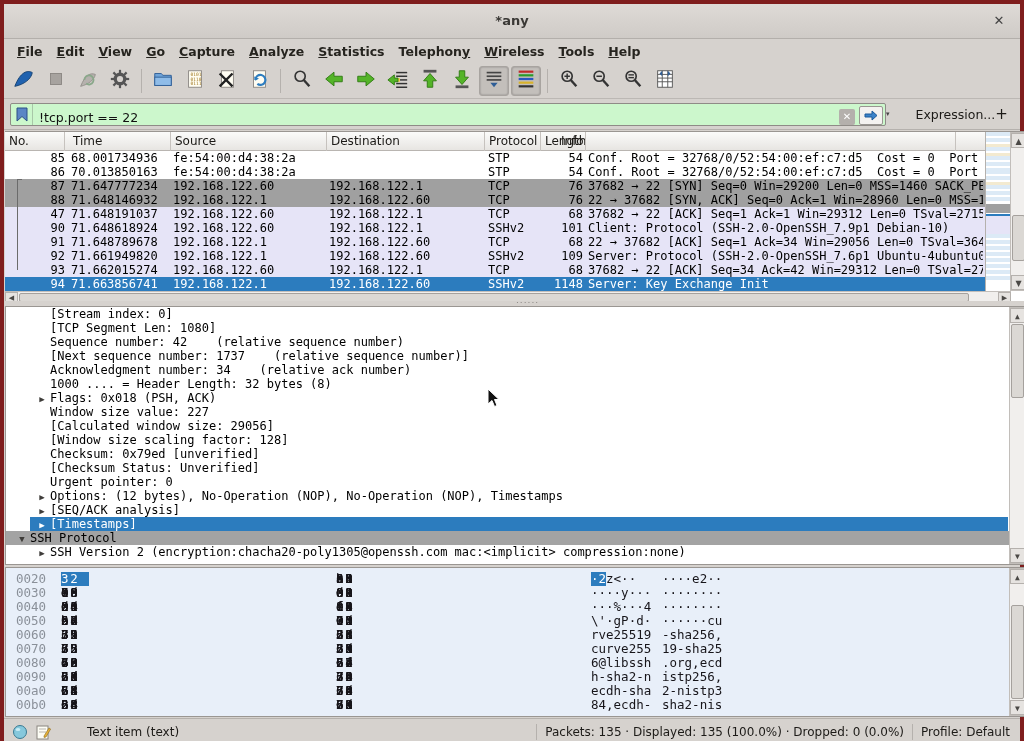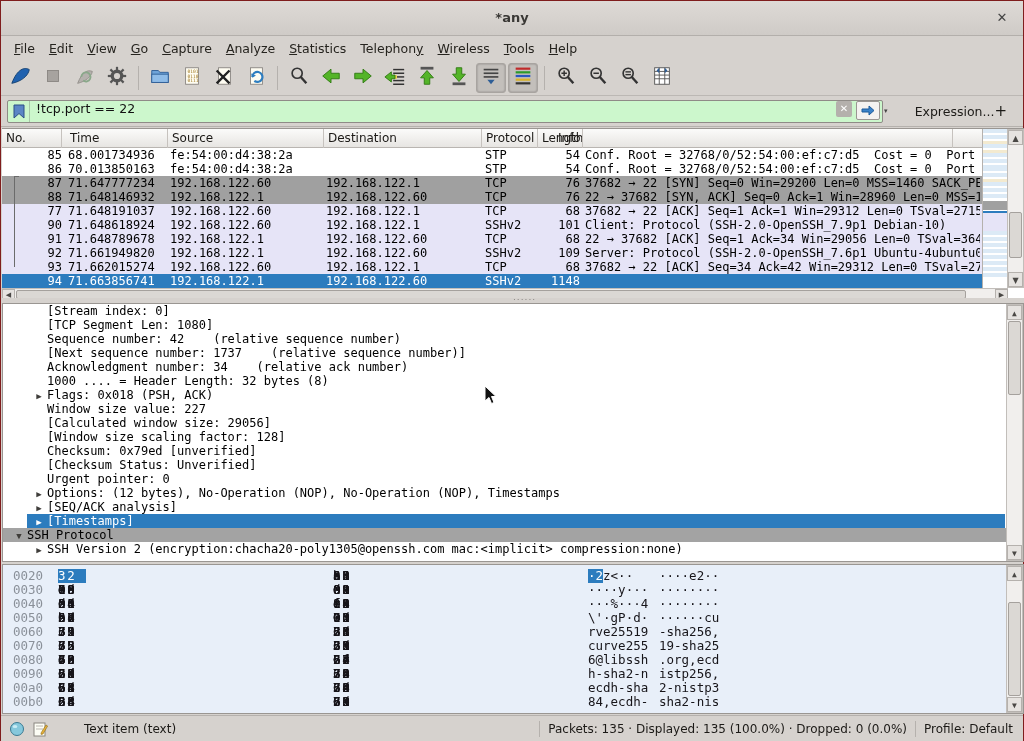--- a/index.html
+++ b/index.html
@@ -1,44 +1,44 @@
 <!DOCTYPE html>
 <html><head>
 <meta charset="utf-8">
 <style>
   * { margin:0; padding:0; box-sizing:border-box; }
   html,body { width:1024px; height:741px; }
   body { font-family:"DejaVu Sans", sans-serif; background:#d6d2ce; overflow:hidden; position:relative; }
-  .win { position:absolute; inset:0; border:1px solid #7f1d1d; }
+  .win { position:absolute; inset:0; border:4px solid #7f1d1d; }
 
   
   .titlebar { position:absolute; left:0; top:0; width:100%; height:35px;
     background:linear-gradient(#dedad6,#cfcbc7); border-bottom:1px solid #b3afab; }
   .title { position:absolute; left:0; right:0; top:9px; text-align:center;
     font-size:13px; font-weight:bold; color:#3a3835; }
   .closebtn { position:absolute; right:12px; top:8px; width:18px; height:18px;
     font-size:13px; color:#444; text-align:center; line-height:18px; cursor:default; }
 
   
   .menubar { position:absolute; left:0; top:35px; width:100%; height:24px;
-    background:#d6d2ce; display:flex; align-items:center; padding-left:6px; }
+    background:#d6d2ce; display:flex; align-items:center; padding-left:6px;font-weight:bold; }
   .menuitem { font-size:12.5px; color:#26241f; padding:3px 7px; white-space:pre; }
   .menuitem .u { text-decoration:underline; }
 
   
   .toolbar { position:absolute; left:0; top:59px; width:100%; height:36px;
     background:#d6d2ce; border-bottom:1px solid #bcb8b4; display:flex; align-items:center; padding-left:4px; }
   .tbtn { width:30px; height:30px; display:flex; align-items:center; justify-content:center; margin:0 1px; border-radius:3px; }
   .tbtn.pressed { background:#c3bfbb; box-shadow:inset 0 0 2px rgba(0,0,0,.35); border:1px solid #a8a4a0; }
   .tsep { width:1px; height:24px; background:#b5b1ad; margin:0 5px; }
 
   
   .filterbar { position:absolute; left:0; top:95px; width:100%; height:31px; background:#d6d2ce;
     border-bottom:1px solid #b5b1ad; display:flex; align-items:center; padding:0 6px; }
-  .fwrap { display:flex; align-items:flex-start; height:23px; border:1px solid #8f8b87; border-radius:2px;
+  .fwrap { display:flex; align-items:flex-end; height:23px; border:1px solid #8f8b87; border-radius:2px;
     background:#ccf7cc; flex:0 0 876px; }
   .fbookmark { width:22px; height:21px; display:flex; align-items:center; justify-content:center;
     border-right:1px solid #a8c7a8; }
   .finput { flex:1; border:none; background:transparent; font-family:"DejaVu Sans", sans-serif;
     font-size:12.5px; color:#111; padding:0 6px; outline:none; }
   .fclear { width:16px; height:16px; background:#b4b0ac; border-radius:2px; color:#fff; font-size:10px;
     display:flex; align-items:center; justify-content:center; margin-right:4px; }
   .fapply { width:24px; height:19px; background:#f4f2f0; border:1px solid #9a9692; border-radius:2px;
     display:flex; align-items:center; justify-content:center; margin-right:2px; }
   .fcaret { width:13px; height:23px; display:flex; align-items:center; justify-content:center;
@@ -331,26 +331,26 @@
         <div class="phcell" style="left: 322px; width: 158px;"><span>Destination</span></div>
         <div class="phcell" style="left: 480px; width: 56px;"><span>Protocol</span></div>
         <div class="phcell" style="left: 536px; width: 45px;"><span>Length</span></div>
         <div class="phcell" style="left: 552px; width: 399px;"><span>Info</span></div>
       </div>
     <div class="prows" id="prows">
         <div class="prow "><span class="c-no">85</span><span class="c-time">68.001734936</span><span class="c-src">fe:54:00:d4:38:2a</span><span class="c-dst"></span><span class="c-proto">STP</span><span class="c-len">54</span><span class="c-info">Conf. Root = 32768/0/52:54:00:ef:c7:d5  Cost = 0  Port =</span></div>
         <div class="prow "><span class="c-no">86</span><span class="c-time">70.013850163</span><span class="c-src">fe:54:00:d4:38:2a</span><span class="c-dst"></span><span class="c-proto">STP</span><span class="c-len">54</span><span class="c-info">Conf. Root = 32768/0/52:54:00:ef:c7:d5  Cost = 0  Port =</span></div>
         <div class="prow gray"><span class="c-no">87</span><span class="c-time">71.647777234</span><span class="c-src">192.168.122.60</span><span class="c-dst">192.168.122.1</span><span class="c-proto">TCP</span><span class="c-len">76</span><span class="c-info">37682 → 22 [SYN] Seq=0 Win=29200 Len=0 MSS=1460 SACK_PERM</span></div>
         <div class="prow gray"><span class="c-no">88</span><span class="c-time">71.648146932</span><span class="c-src">192.168.122.1</span><span class="c-dst">192.168.122.60</span><span class="c-proto">TCP</span><span class="c-len">76</span><span class="c-info">22 → 37682 [SYN, ACK] Seq=0 Ack=1 Win=28960 Len=0 MSS=1460</span></div>
-        <div class="prow lav"><span class="c-no">77</span><span class="c-time">71.648191037</span><span class="c-src">192.168.122.60</span><span class="c-dst">192.168.122.1</span><span class="c-proto">TCP</span><span class="c-len">68</span><span class="c-info">37682 → 22 [ACK] Seq=1 Ack=1 Win=29312 Len=0 TSval=2715606</span></div>
+        <div class="prow lav"><span class="c-no">47</span><span class="c-time">71.648191037</span><span class="c-src">192.168.122.60</span><span class="c-dst">192.168.122.1</span><span class="c-proto">TCP</span><span class="c-len">68</span><span class="c-info">37682 → 22 [ACK] Seq=1 Ack=1 Win=29312 Len=0 TSval=2715606</span></div>
         <div class="prow lav"><span class="c-no">90</span><span class="c-time">71.648618924</span><span class="c-src">192.168.122.60</span><span class="c-dst">192.168.122.1</span><span class="c-proto">SSHv2</span><span class="c-len">101</span><span class="c-info">Client: Protocol (SSH-2.0-OpenSSH_7.9p1 Debian-10)</span></div>
         <div class="prow lav"><span class="c-no">91</span><span class="c-time">71.648789678</span><span class="c-src">192.168.122.1</span><span class="c-dst">192.168.122.60</span><span class="c-proto">TCP</span><span class="c-len">68</span><span class="c-info">22 → 37682 [ACK] Seq=1 Ack=34 Win=29056 Len=0 TSval=364953</span></div>
         <div class="prow lav"><span class="c-no">92</span><span class="c-time">71.661949820</span><span class="c-src">192.168.122.1</span><span class="c-dst">192.168.122.60</span><span class="c-proto">SSHv2</span><span class="c-len">109</span><span class="c-info">Server: Protocol (SSH-2.0-OpenSSH_7.6p1 Ubuntu-4ubuntu0.3</span></div>
         <div class="prow lav"><span class="c-no">93</span><span class="c-time">71.662015274</span><span class="c-src">192.168.122.60</span><span class="c-dst">192.168.122.1</span><span class="c-proto">TCP</span><span class="c-len">68</span><span class="c-info">37682 → 22 [ACK] Seq=34 Ack=42 Win=29312 Len=0 TSval=27156</span></div>
-        <div class="prow sel"><span class="c-no">94</span><span class="c-time">71.663856741</span><span class="c-src">192.168.122.1</span><span class="c-dst">192.168.122.60</span><span class="c-proto">SSHv2</span><span class="c-len">1148</span></div>
+        <div class="prow sel"><span class="c-no">94</span><span class="c-time">71.663856741</span><span class="c-src">192.168.122.1</span><span class="c-dst">192.168.122.60</span><span class="c-proto">SSHv2</span><span class="c-len">1148</span><span class="c-info">Server: Key Exchange Init</span></div>
       </div>
     <div class="related"></div>
     <div class="minimap" id="minimap">
         <div style="height: 4px; background: rgb(220, 234, 246);"></div>
         <div style="height: 2px; background: rgb(255, 255, 255);"></div>
         <div style="height: 4px; background: rgb(220, 234, 246);"></div>
         <div style="height: 2px; background: rgb(255, 255, 255);"></div>
         <div style="height: 3px; background: rgb(243, 234, 208);"></div>
         <div style="height: 4px; background: rgb(220, 234, 246);"></div>
         <div style="height: 2px; background: rgb(255, 255, 255);"></div>

